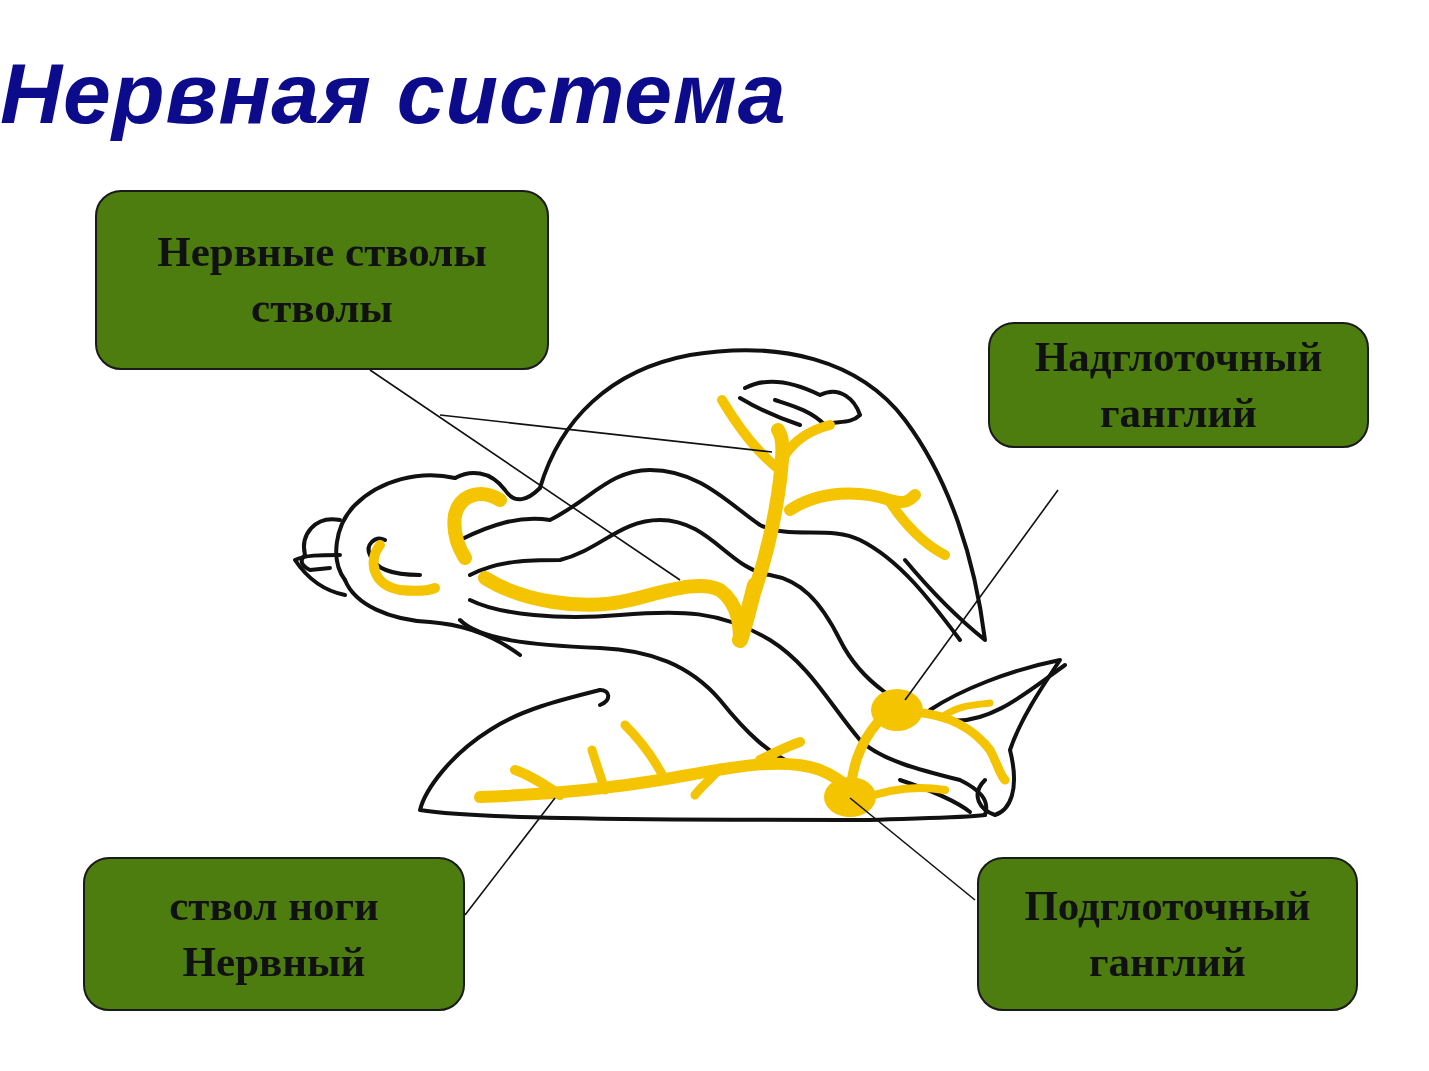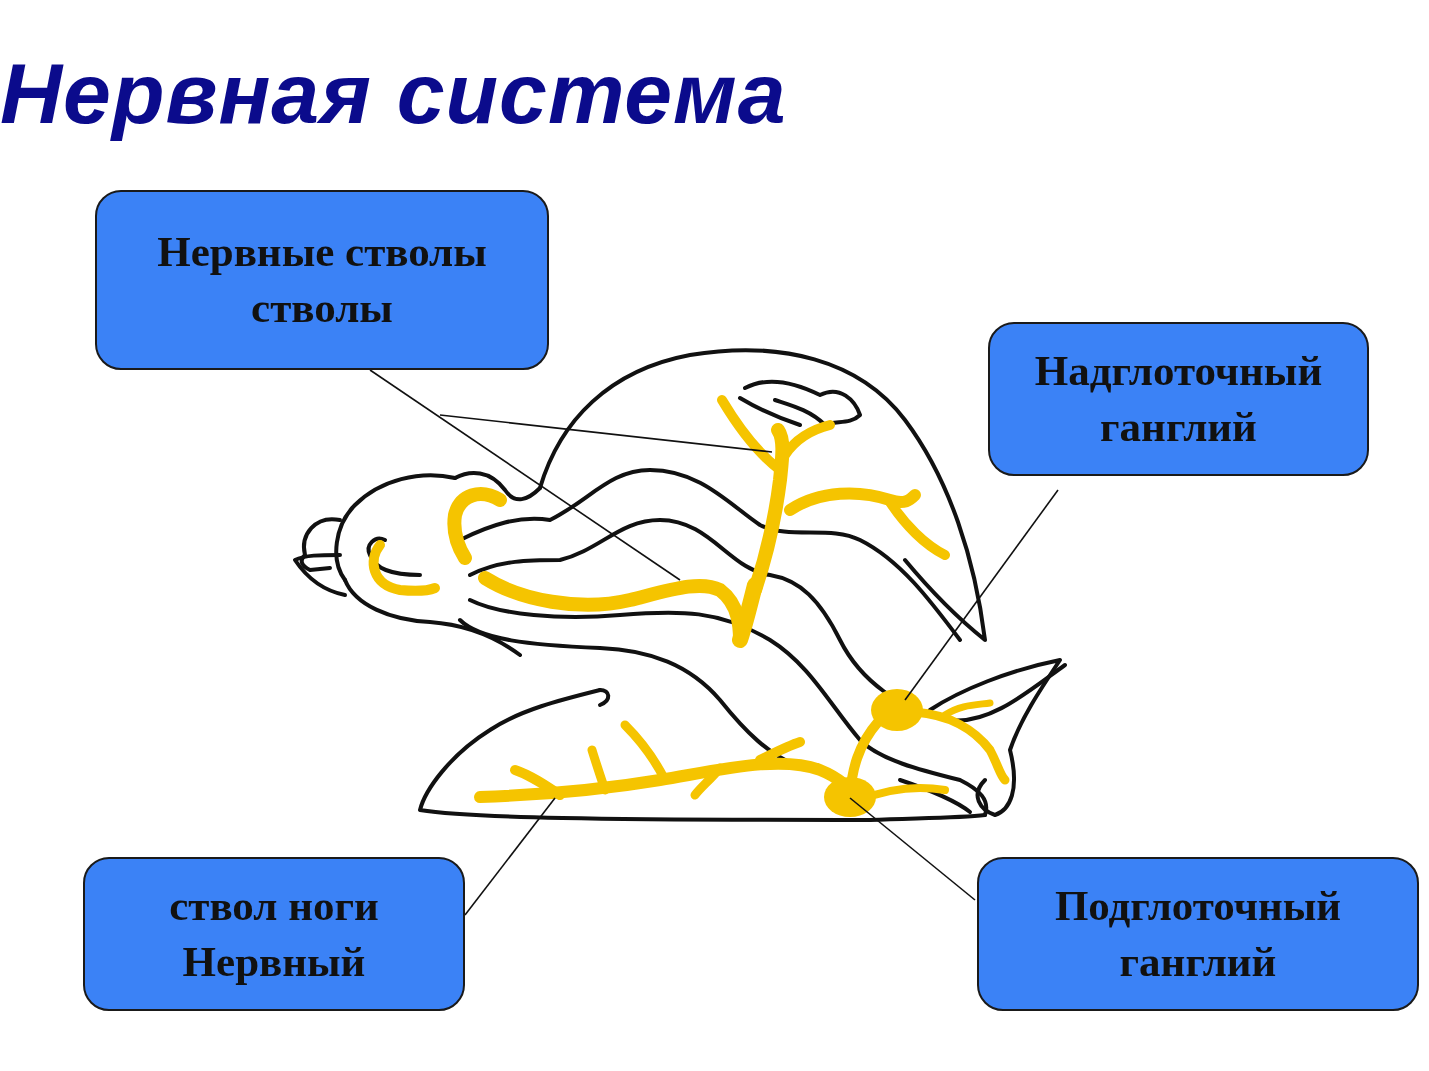--- a/index.html
+++ b/index.html
@@ -4,30 +4,30 @@
 <style>
   html, body { margin: 0; padding: 0; background: #ffffff; }
   body { width: 1429px; height: 1071px; position: relative; overflow: hidden; }
   .title {
     position: absolute; left: 0; top: 38px; width: 1429px; 
     font-family: "Liberation Sans", sans-serif; font-weight: bold; font-style: italic;
     font-size: 86px; color: #0b0b8c; letter-spacing: 1px; line-height: 110px;
   }
   .label-box {
     position: absolute; box-sizing: border-box;
-    background: #3b82f6; border: 2px solid #1a1a1a; border-radius: 26px;
+    background: #4d7c0f; border: 2px solid #1a1a1a; border-radius: 26px;
     display: flex; flex-direction: column; align-items: center; justify-content: center;
     font-family: "Liberation Serif", serif; font-weight: bold; color: #111;
     font-size: 43px; line-height: 56px; text-align: center;
   }
   .label-box span { display: block; }
   #box-internal { left: 95px; top: 190px; width: 454px; height: 180px; }
-  #box-supra    { left: 988px; top: 322px; width: 381px; height: 154px; }
+  #box-supra    { left: 988px; top: 322px; width: 381px; height: 126px; }
   #box-foot     { left: 83px; top: 857px; width: 382px; height: 154px; }
-  #box-sub      { left: 977px; top: 857px; width: 442px; height: 154px; }
+  #box-sub      { left: 977px; top: 857px; width: 381px; height: 154px; }
   svg.diagram { position: absolute; left: 0; top: 0; }
 </style>
 </head>
 <body>
 
 <div class="title">Нервная система</div>
 
 <svg class="diagram" width="1429" height="1071" viewBox="0 0 1429 1071" xmlns="http://www.w3.org/2000/svg">
 
   <g fill="none" stroke="#111" stroke-width="4" stroke-linejoin="round" stroke-linecap="round">

